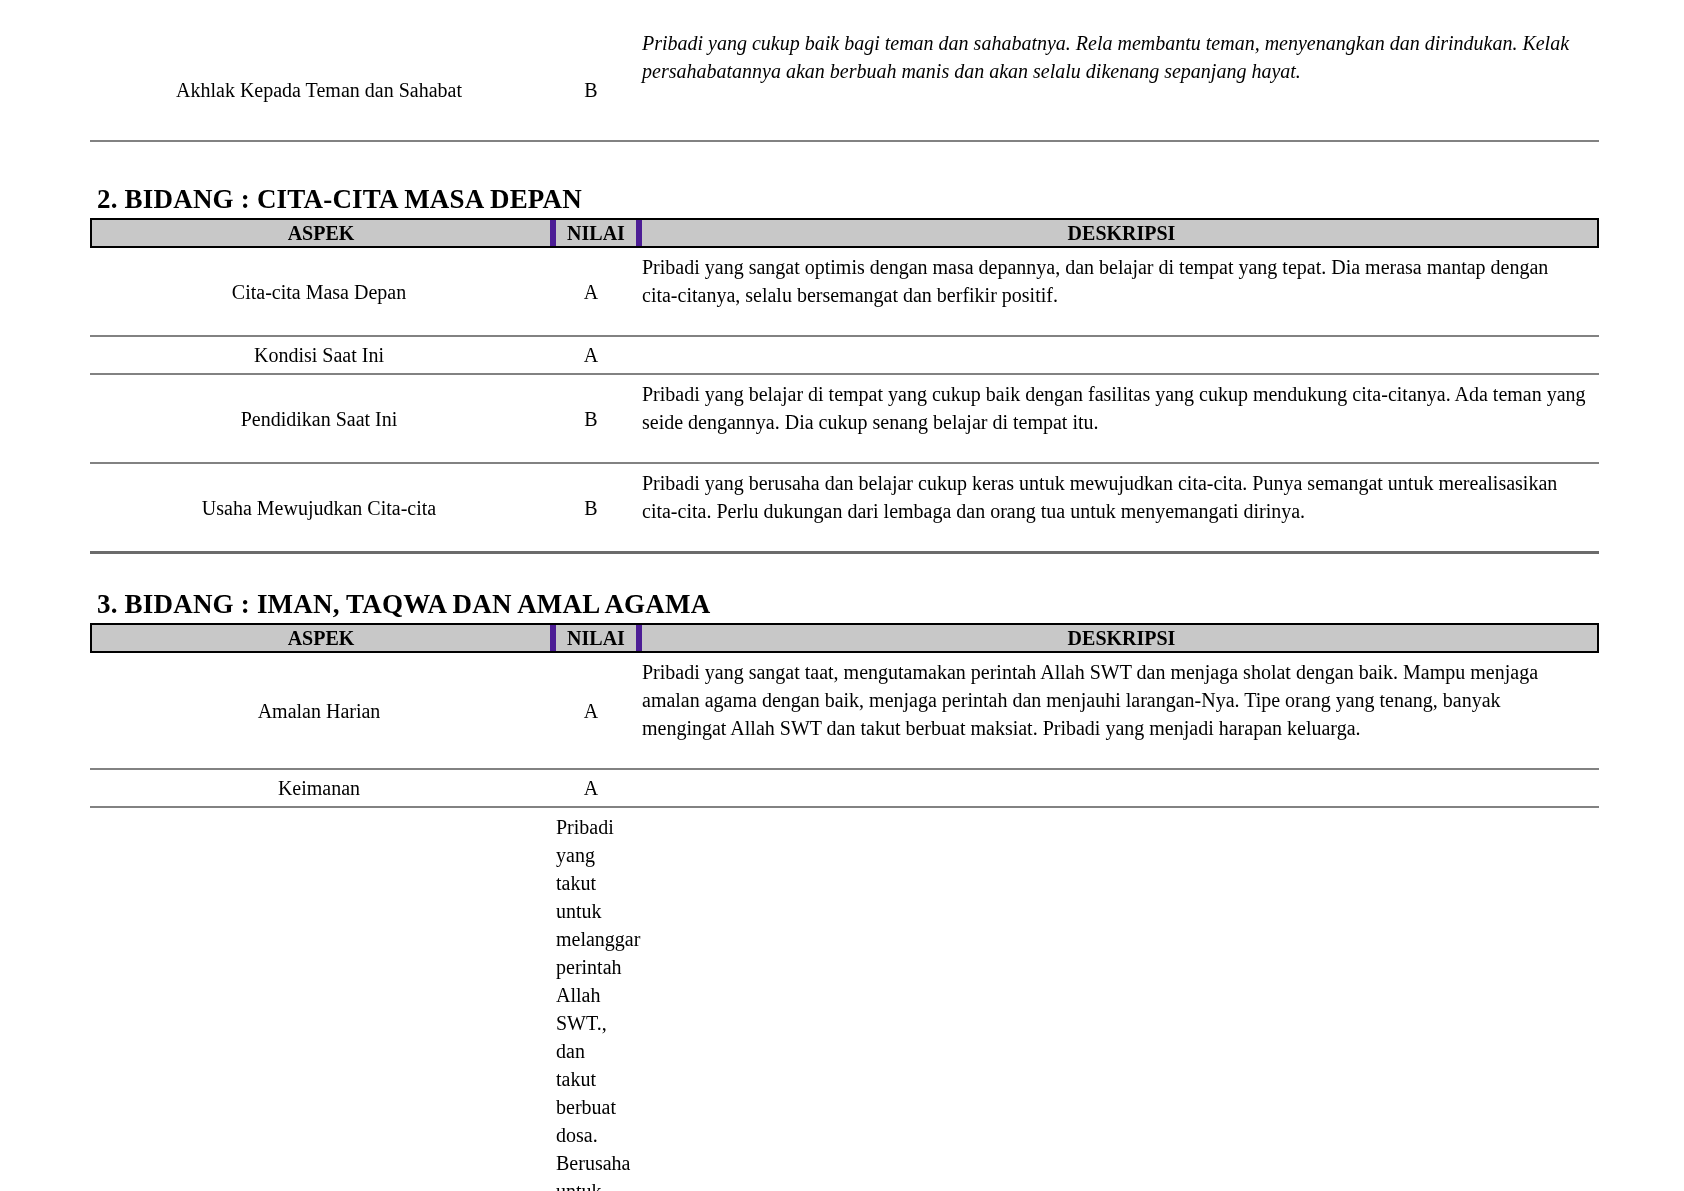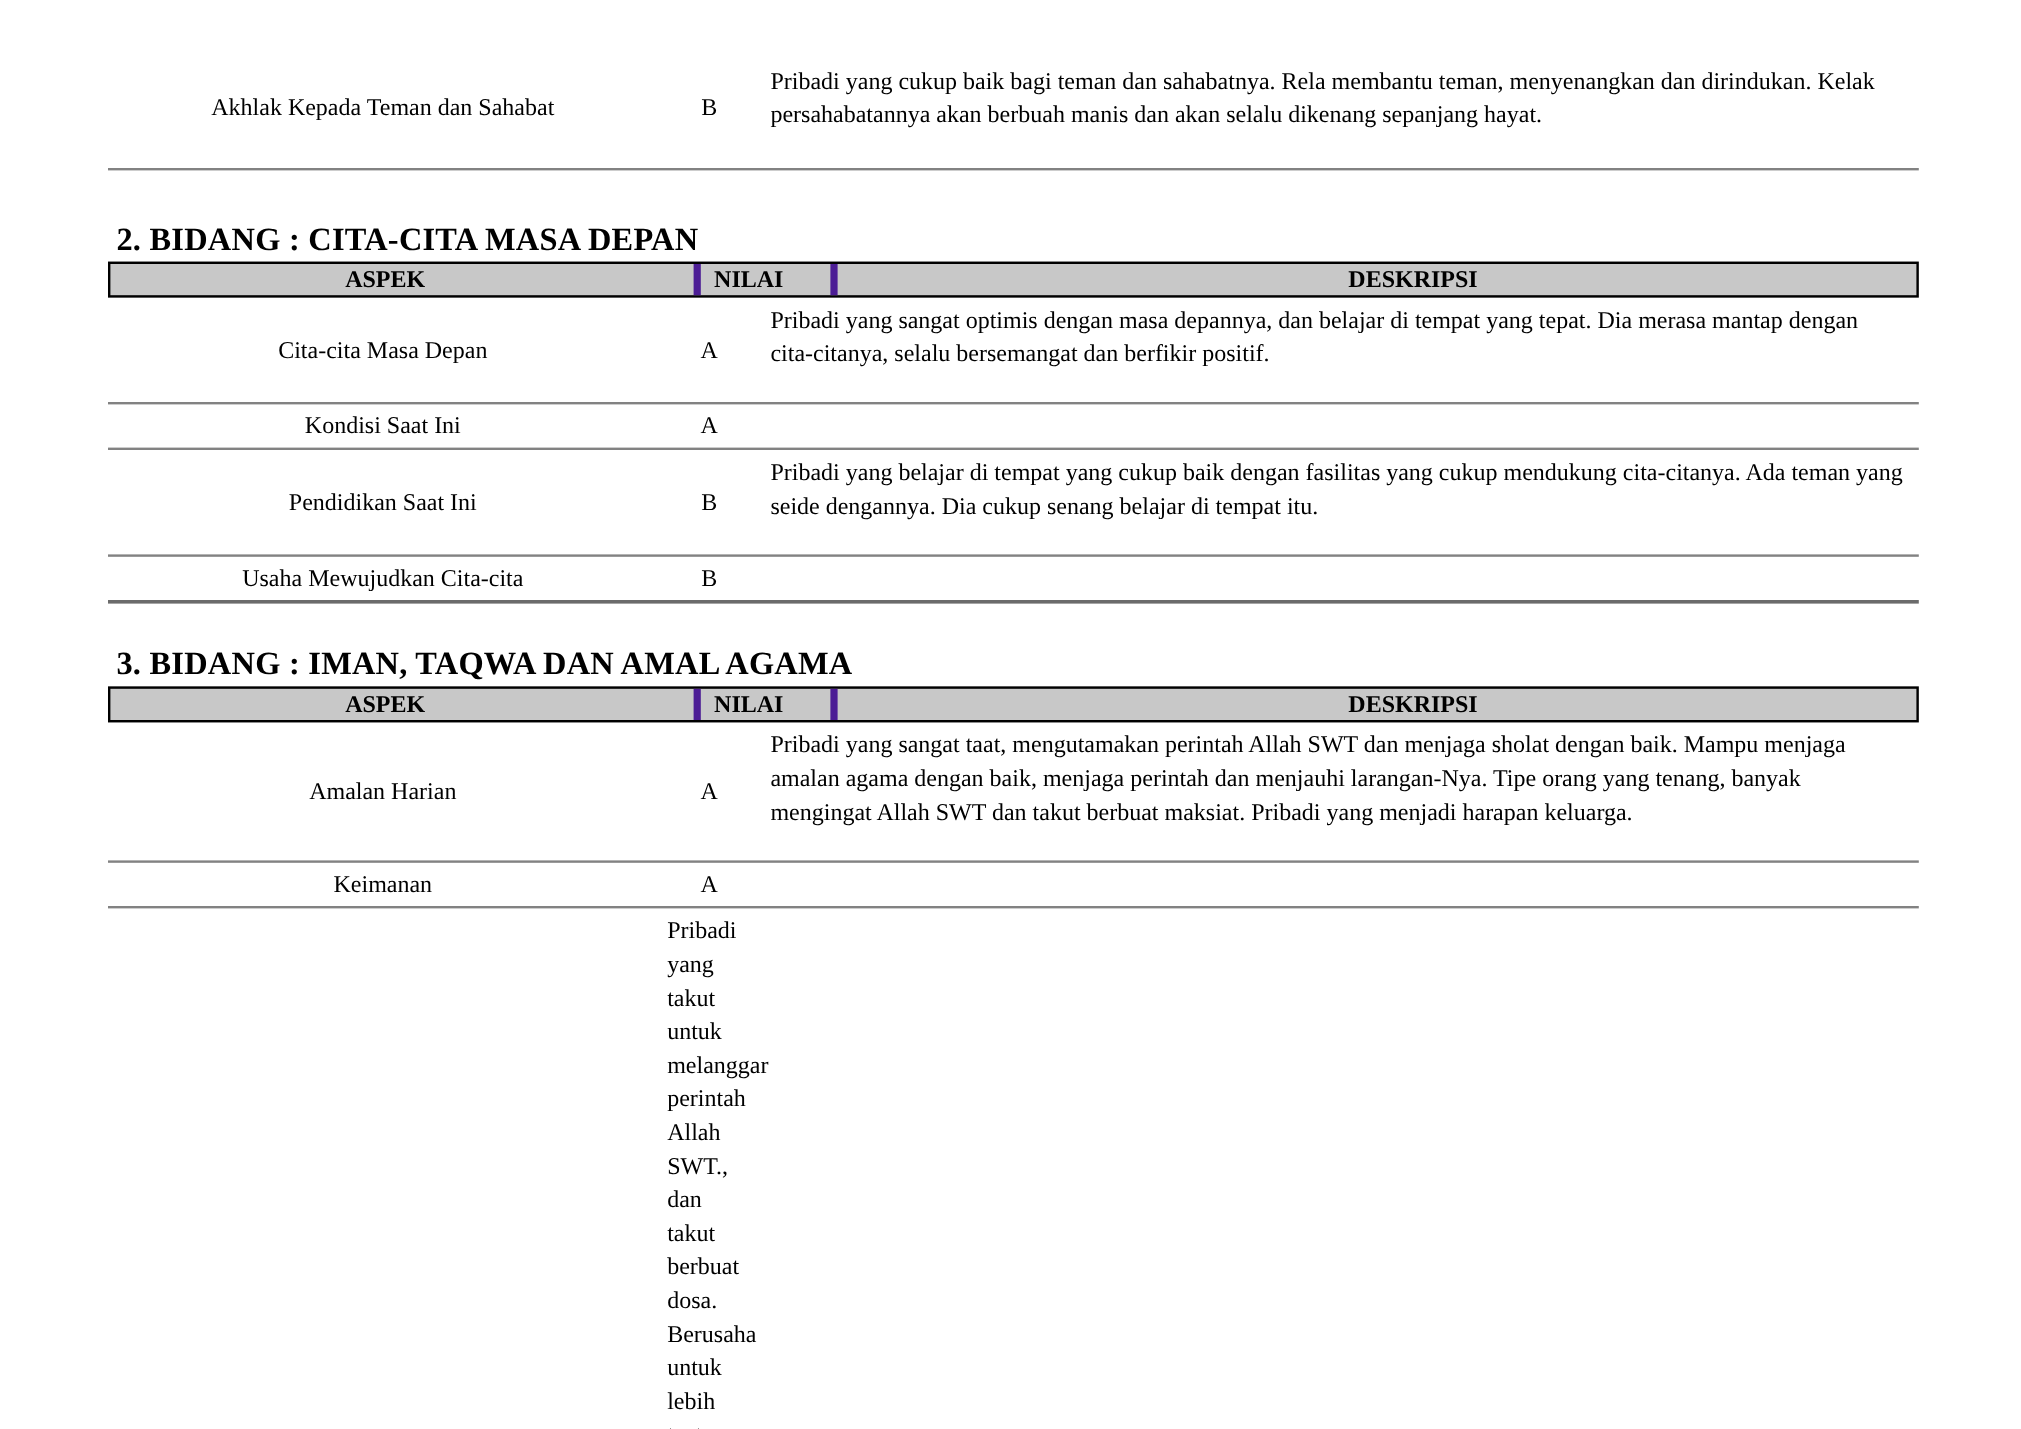--- a/index.html
+++ b/index.html
@@ -18,36 +18,35 @@
     display:grid;
     grid-template-columns:458px 86px 965px;
     width:1509px;
   }
 
   
   .lead-row { min-height:142px; border-bottom:3px solid #7f7f7f; }
   .lead-row .c-aspek, .lead-row .c-nilai {
     align-items:flex-end; padding-bottom:36px;
   }
-  .lead-row .c-desc { padding-top:54px; }
+  .lead-row .c-desc { padding-top:29px;font-style:italic; }
 
   
   .sec-title {
     margin:44px 0 6px 97px;
     font-size:27px; font-weight:bold; line-height:26px;
     letter-spacing:0.2px;
   }
   .sec-title.second { margin-top:37px; }
 
   
   .t-head {
     background:#c8c8c8;
     border:2px solid #000000;
     height:30px;
-    gap:28px;
   }
   .t-head .h-cell {
     display:flex; align-items:center; justify-content:center;
     font-weight:bold; font-size:20px; line-height:24px;
   }
   .t-head .h-cell + .h-cell { border-left:6px solid #4c1d95; }
 
   
   .t-row { border-bottom:2px solid #828282; }
   .t-row.last { border-bottom:3px solid #6b6b6b; }
@@ -100,20 +99,21 @@
         <div class="c-nilai">A</div>
       </div>
       <div class="t-row">
         <div class="c-aspek">Pendidikan Saat Ini</div>
         <div class="c-nilai">B</div>
         <div class="c-desc">Pribadi yang belajar di tempat yang cukup baik dengan fasilitas yang cukup mendukung cita-citanya. Ada teman yang seide dengannya. Dia cukup senang belajar di tempat itu.</div>
       </div>
       <div class="t-row last">
         <div class="c-aspek">Usaha Mewujudkan Cita-cita</div>
         <div class="c-nilai">B</div>
+        <div class="c-desc">Pribadi yang berusaha dan belajar cukup keras untuk mewujudkan cita-cita. Punya semangat untuk merealisasikan cita-cita. Perlu dukungan dari lembaga dan orang tua untuk menyemangati dirinya.</div>
       </div>
     </div>
   </div>
 
   <div class="sec-title second">3. BIDANG : IMAN, TAQWA DAN AMAL AGAMA</div>
   <div class="tablewrap sec-iman">
     <div class="t-head">
       <div class="h-cell">ASPEK</div>
       <div class="h-cell">NILAI</div>
       <div class="h-cell">DESKRIPSI</div>

